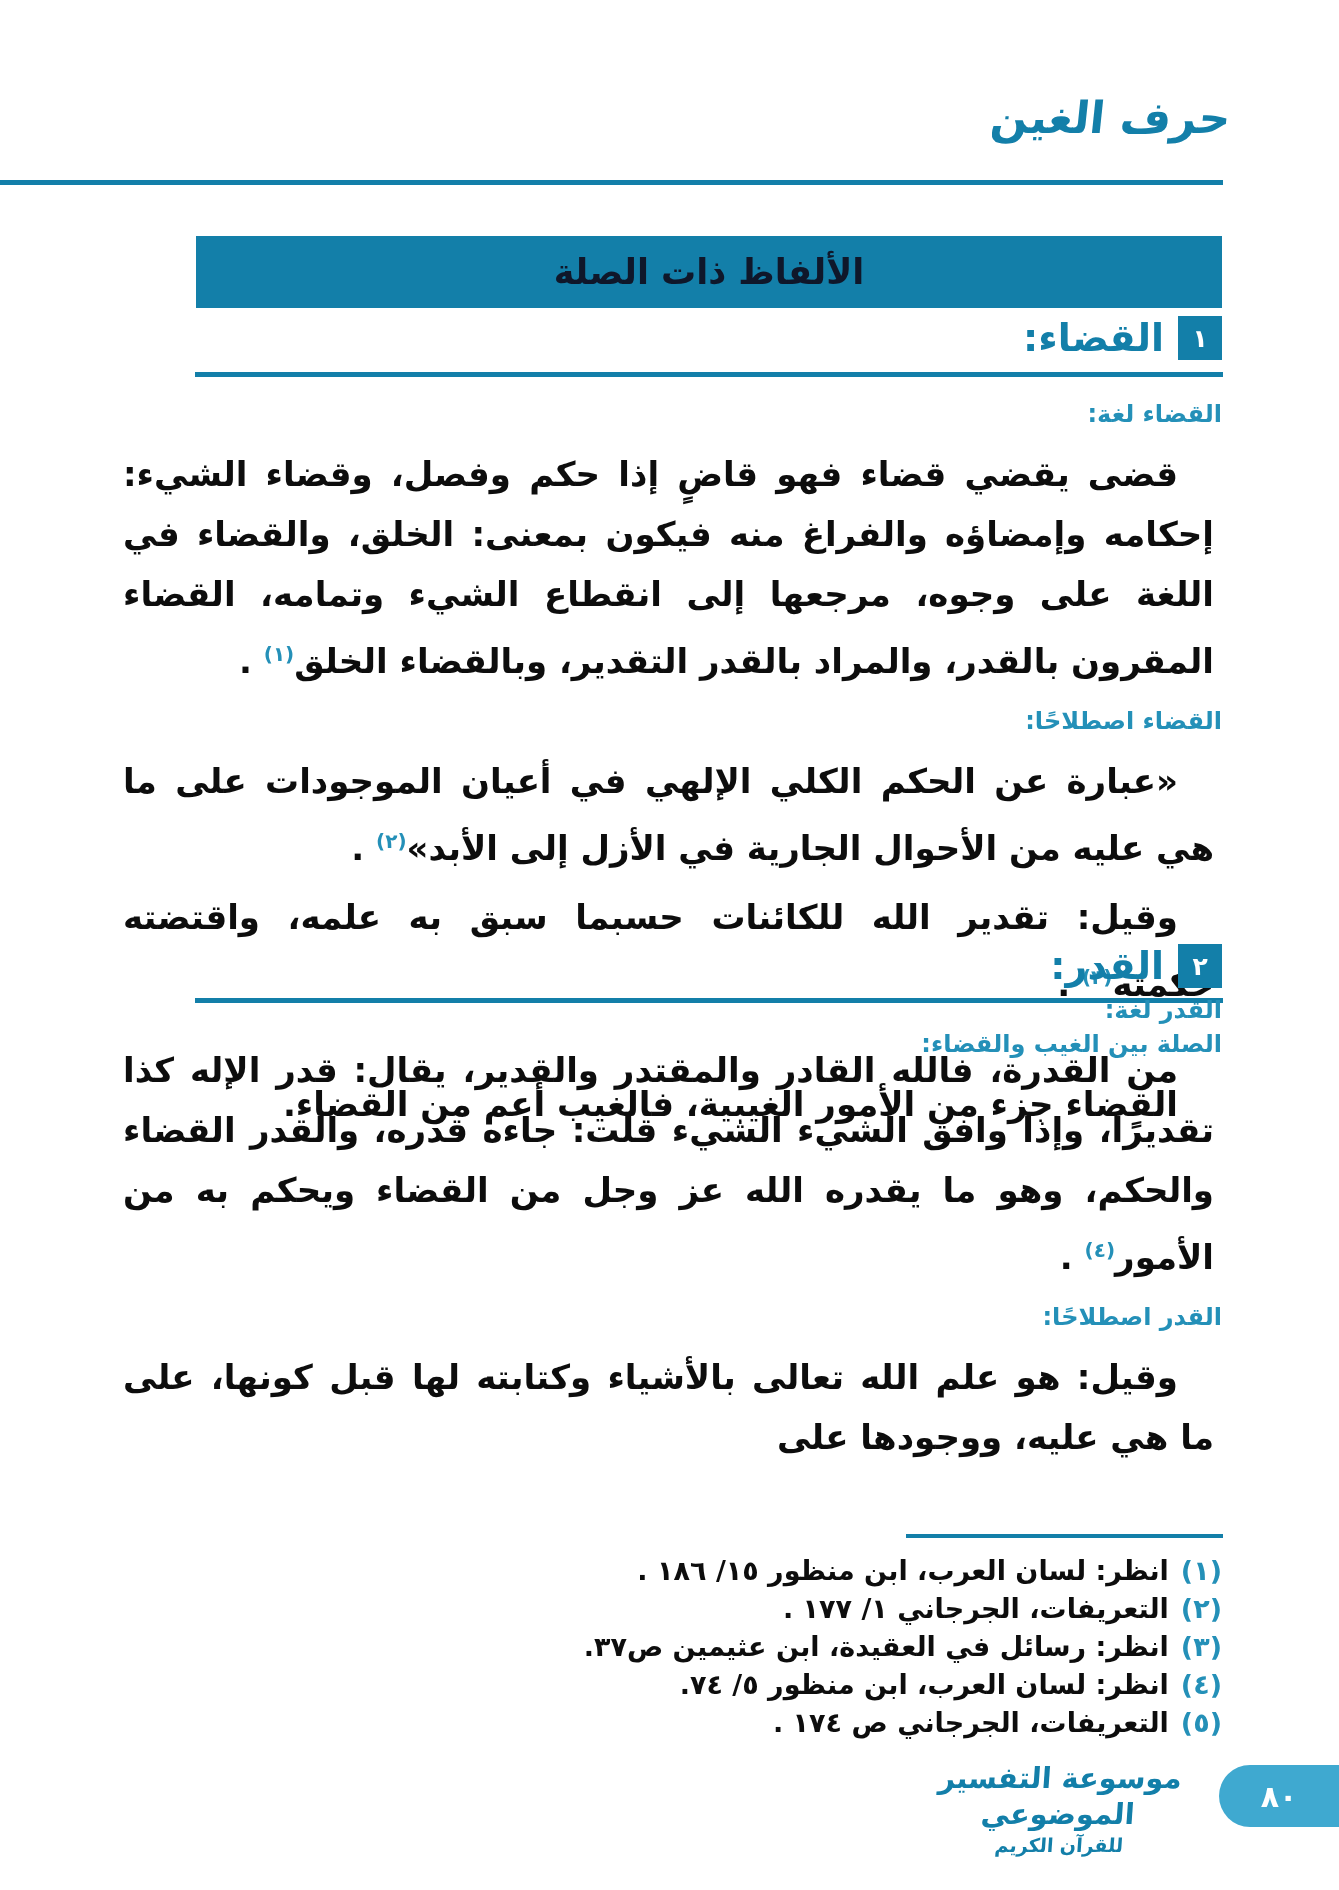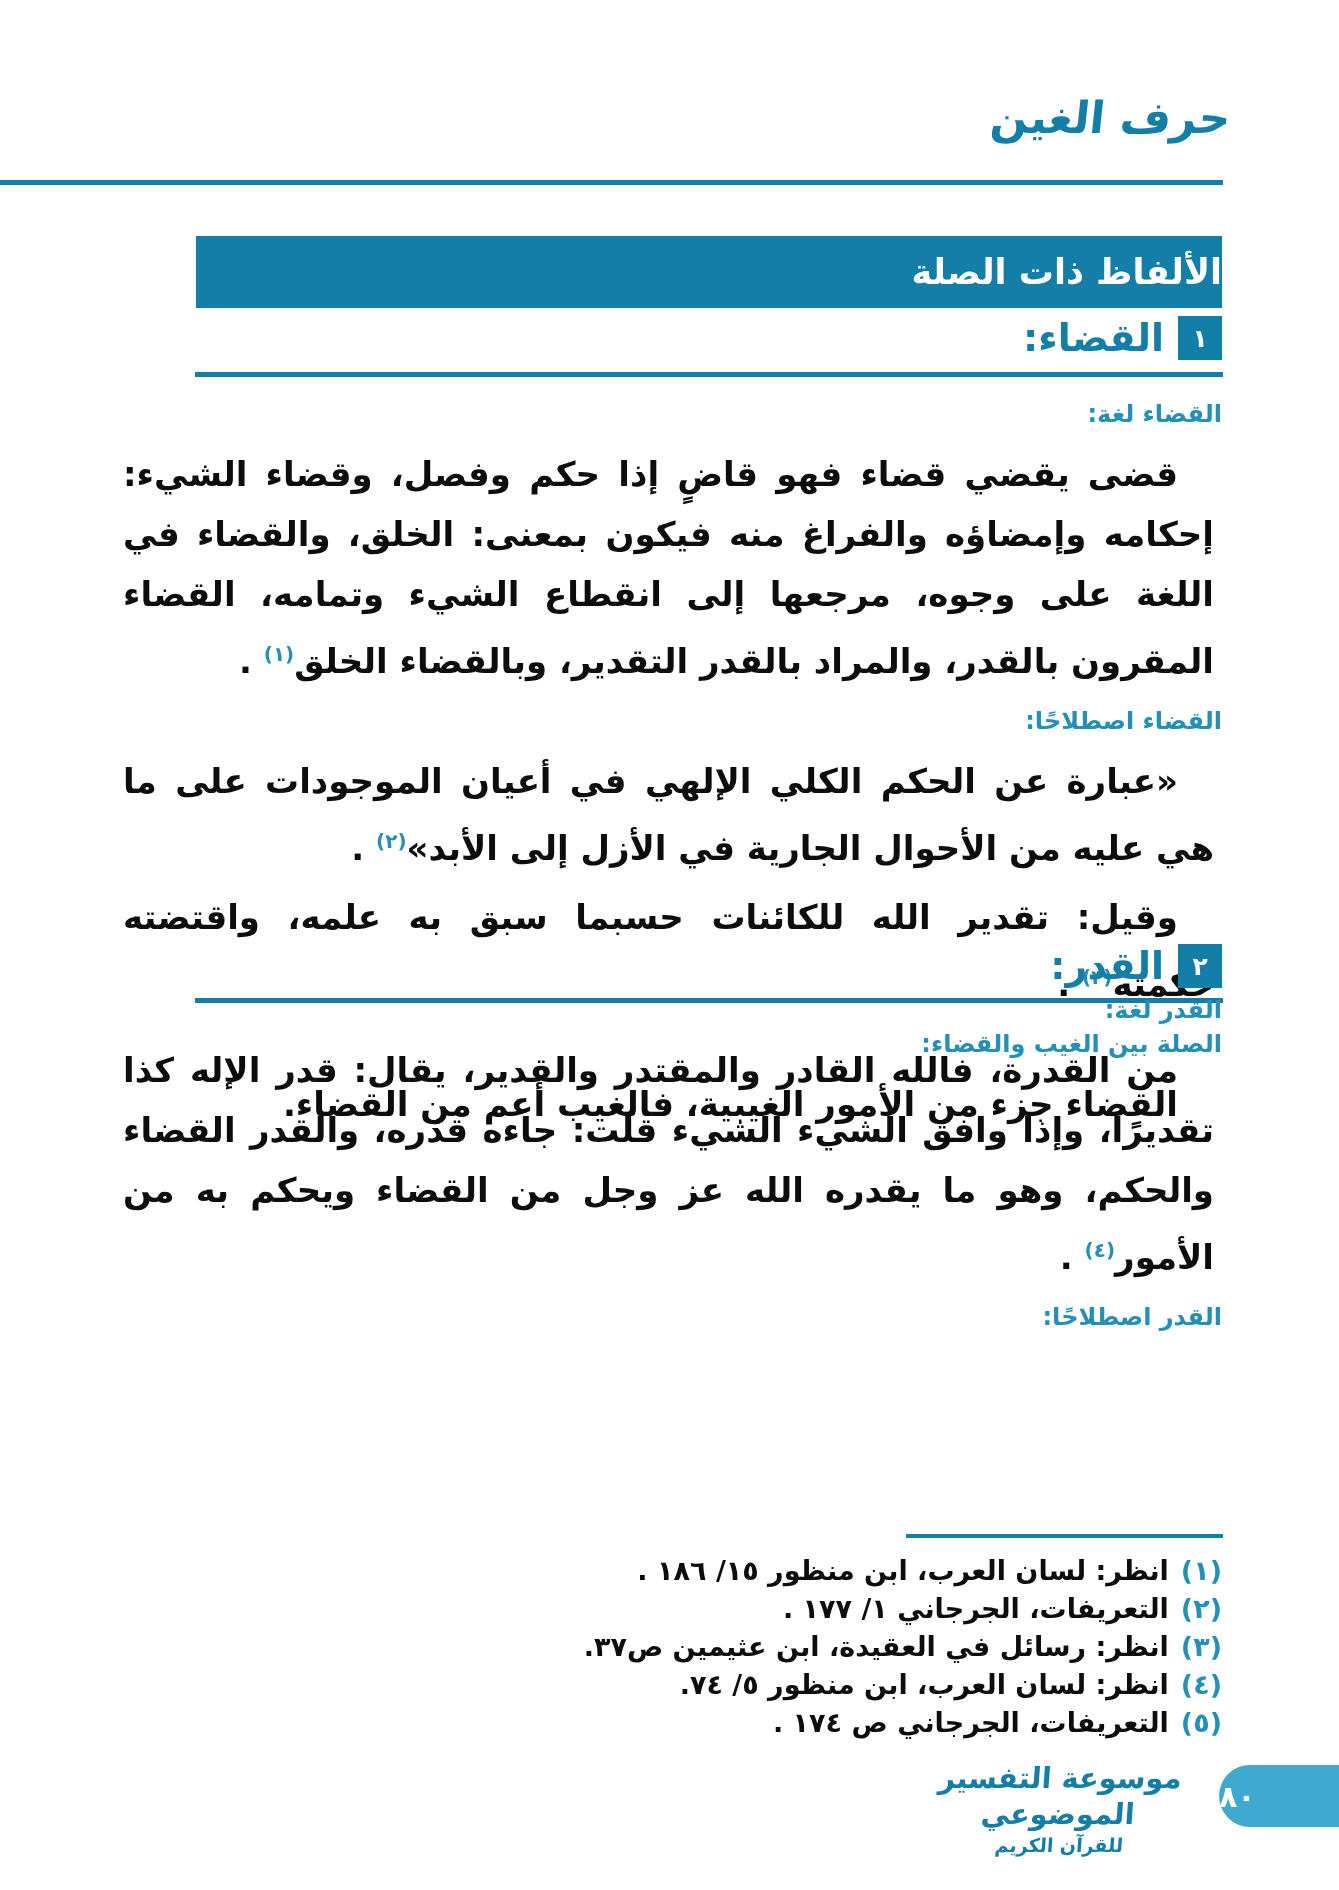--- a/index.html
+++ b/index.html
@@ -16,22 +16,22 @@
     color:#137fa9;font-size:44px;font-weight:bold;
     transform:skewX(-6deg);
     white-space:nowrap;
   }
   .top-rule{
     position:absolute;top:180px;left:0;width:1223px;height:5px;
     background:#137fa9;
   }
   .banner{
     position:absolute;top:236px;left:196px;width:1026px;height:72px;
-    background:#137fa9;color:#ffffff;
-    display:flex;align-items:center;justify-content:flex-end;
+    background:#137fa9;color:#0f172a;
+    display:flex;align-items:center;justify-content:center;
     font-size:35px;font-weight:bold;
   }
   
   .section-header{
     position:absolute;right:117px;
     display:flex;align-items:center;gap:14px;
     direction:rtl;white-space:nowrap;
   }
   .s1{top:316px;}
   .s2{top:944px;}
@@ -88,21 +88,21 @@
   .logo{
     position:absolute;top:1760px;right:145px;width:270px;
     text-align:center;color:#137fa9;font-weight:bold;direction:rtl;
   }
   .logo-l1{font-size:29px;line-height:36px;transform:skewX(-4deg);}
   .logo-l2{font-size:19px;line-height:26px;transform:skewX(-4deg);}
   .page-badge{
     position:absolute;top:1765px;right:0;width:120px;height:62px;
     background:#3fa9d0;color:#ffffff;
     border-radius:31px 0 0 31px;
-    display:flex;align-items:center;justify-content:flex-start;
+    display:flex;align-items:center;justify-content:center;
     font-size:30px;font-weight:bold;
   }
 </style>
 </head>
 <body>
 
 <div class="page">
 
   <div class="chapter-title">حرف الغين</div>
   <div class="top-rule"></div>
@@ -130,20 +130,21 @@
   <div class="section-header s2">
     <span class="num-badge">٢</span>
     <span class="section-title">القدر:</span>
   </div>
   <div class="rule r2"></div>
 
   <div class="content c2" dir="rtl">
     <h3 class="subhead first">القدر لغة:</h3>
     <p class="para"><span>من القدرة، فالله القادر والمقتدر والقدير، يقال: قدر الإله كذا تقديرًا، وإذا وافق الشيء الشيء قلت: جاءه قدره، والقدر القضاء والحكم، وهو ما يقدره الله عز وجل من القضاء ويحكم به من الأمور</span><sup class="ref">(٤)</sup><span> .</span></p>
     <h3 class="subhead">القدر اصطلاحًا:</h3>
+    <p class="para"><span>وقيل: هو علم الله تعالى بالأشياء وكتابته لها قبل كونها، على ما هي عليه، ووجودها على</span></p>
   </div>
 
   <div class="fn-rule"></div>
   <div class="footnotes">
     <div class="fn"><span class="fn-num">(١)</span><span class="fn-text">انظر: لسان العرب، ابن منظور ١٥/ ١٨٦ .</span></div>
     <div class="fn"><span class="fn-num">(٢)</span><span class="fn-text">التعريفات، الجرجاني ١/ ١٧٧ .</span></div>
     <div class="fn"><span class="fn-num">(٣)</span><span class="fn-text">انظر: رسائل في العقيدة، ابن عثيمين ص٣٧.</span></div>
     <div class="fn"><span class="fn-num">(٤)</span><span class="fn-text">انظر: لسان العرب، ابن منظور ٥/ ٧٤.</span></div>
     <div class="fn"><span class="fn-num">(٥)</span><span class="fn-text">التعريفات، الجرجاني ص ١٧٤ .</span></div>
   </div>

